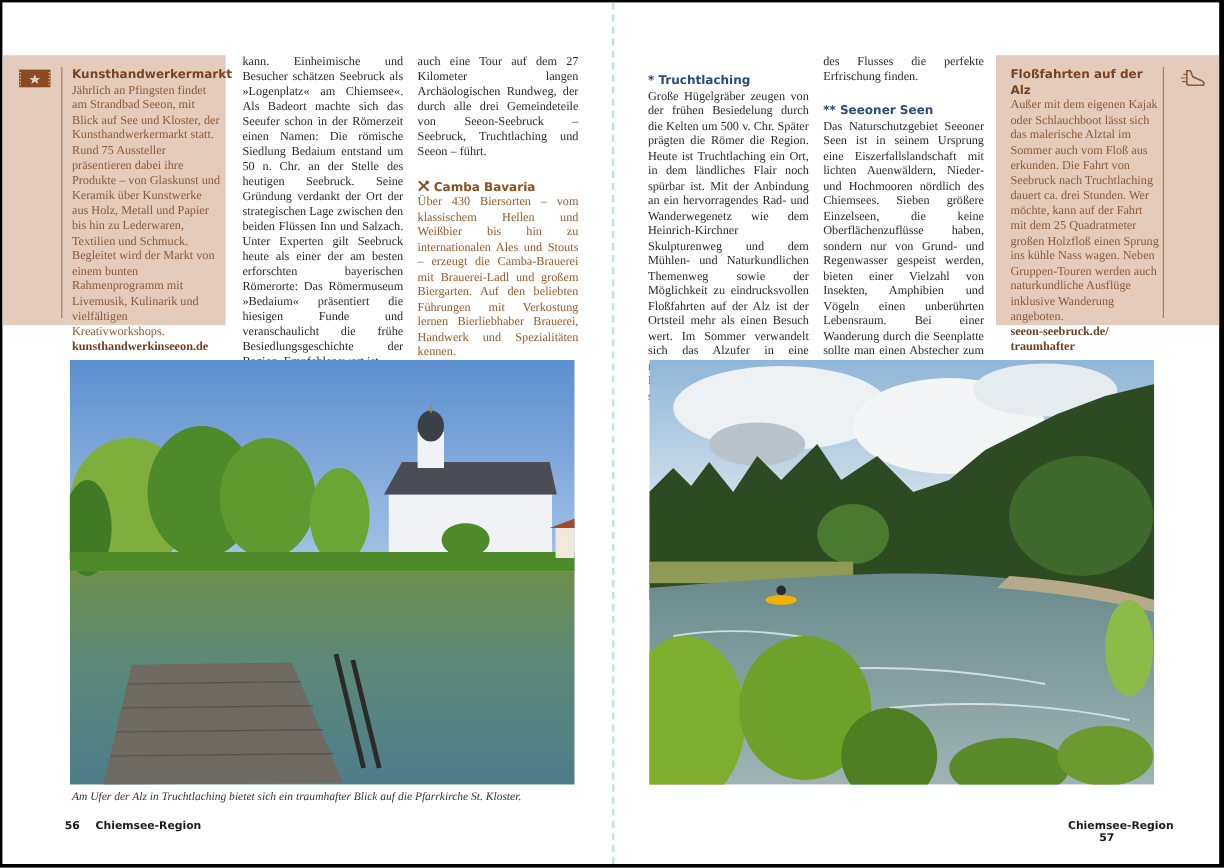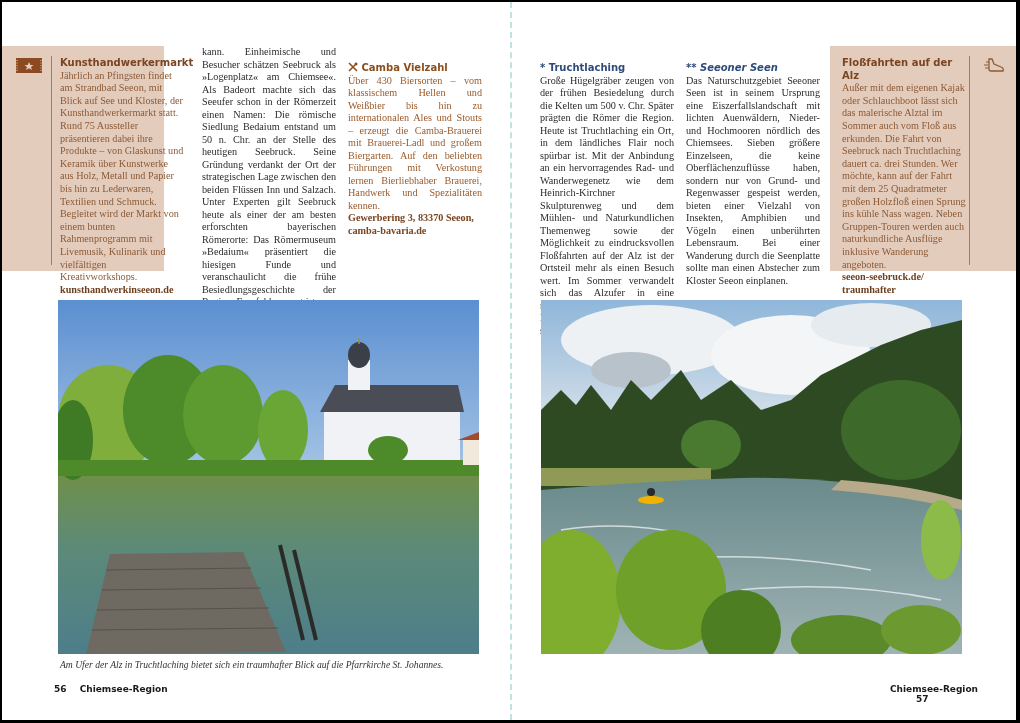--- a/index.html
+++ b/index.html
@@ -39,47 +39,48 @@
   .caption {
     position:absolute; font-family:"Liberation Serif", serif; font-style:italic; font-size:9.6px; color:#333;
   }
   .folio { position:absolute; top:682px; font-family:"DejaVu Sans", sans-serif; font-weight:bold; font-size:9px; color:#1a1a1a; }
 </style>
 </head>
 <body>
 
 <div class="spread">
 
-  <div class="box" style="left:0; top:44px; width:162px; height:225px;">
+  <div class="box" style="left:0; top:44px; width:186px; height:225px;">
     <div class="icon-badge" style="left:14px; top:12px; width:26px; height:14px; background:#8b4a22;">
       <svg width="26" height="14" viewBox="0 0 26 14">
         <rect x="0" y="0" width="26" height="14" fill="#8b4a22"></rect>
         <path d="M1 1v12M25 1v12" stroke="#e4ccbd" stroke-width="1" stroke-dasharray="1,1.5"></path>
         <polygon points="13,3 14.3,6 17.5,6 15,8 16,11 13,9.2 10,11 11,8 8.5,6 11.7,6" fill="#e4ccbd"></polygon>
       </svg>
     </div>
     <div class="rule" style="left:49px;"></div>
     <div class="txt" style="left:58px; top:11px; width:124px;">
       <span class="h">Kunsthandwerkermarkt</span>
       <span>Jährlich an Pfingsten findet am Strandbad Seeon, mit Blick auf See und Kloster, der Kunsthandwerkermarkt statt. Rund 75 Aussteller präsentieren dabei ihre Produkte – von Glaskunst und Keramik über Kunstwerke aus Holz, Metall und Papier bis hin zu Lederwaren, Textilien und Schmuck. Begleitet wird der Markt von einem bunten Rahmenprogramm mit Livemusik, Kulinarik und vielfältigen Kreativworkshops.</span>
       <span class="link">kunsthandwerkinseeon.de</span>
     </div>
   </div>
 
   <div class="col" style="left:200px; width:134px;">
     <p>kann. Einheimische und Besucher schätzen Seebruck als »Logenplatz« am Chiemsee«. Als Badeort machte sich das Seeufer schon in der Römerzeit einen Namen: Die römische Siedlung Bedaium entstand um 50 n. Chr. an der Stelle des heutigen Seebruck. Seine Gründung verdankt der Ort der strategischen Lage zwischen den beiden Flüssen Inn und Salzach. Unter Experten gilt Seebruck heute als einer der am besten erforschten bayerischen Römerorte: Das Römermuseum »Bedaium« präsentiert die hiesigen Funde und veranschaulicht die frühe Besiedlungsgeschichte der Region. Empfehlenswert ist</p>
   </div>
 
   <div class="col" style="left:346px; width:134px;">
+    <p>auch eine Tour auf dem 27 Kilometer langen Archäologischen Rundweg, der durch alle drei Gemeindeteile von Seeon-Seebruck – Seebruck, Truchtlaching und Seeon – führt.</p>
     <span class="sub-h brown">
       <svg width="10" height="10" viewBox="0 0 10 10" style="vertical-align:-1px;">
           <path d="M1 1 L9 9 M9 1 L1 9" stroke="#8b4f1f" stroke-width="1.6"></path>
           <path d="M7 1 L9 3" stroke="#8b4f1f" stroke-width="2"></path>
         </svg>
-      <span>Camba Vielzahl</span>
+      <span>Camba Bavaria</span>
     </span>
     <p class="brown-txt">Über 430 Biersorten – vom klassischem Hellen und Weißbier bis hin zu internationalen Ales und Stouts – erzeugt die Camba-Brauerei mit Brauerei-Ladl und großem Biergarten. Auf den beliebten Führungen mit Verkostung lernen Bierliebhaber Brauerei, Handwerk und Spezialitäten kennen.</p>
     <p class="brown-bold">Gewerbering 3, 83370 Seeon,</p>
     <p class="brown-bold">camba-bavaria.de</p>
   </div>
 
   <div class="photo" style="left:56px; top:298px; width:421px; height:354px;">
     <svg width="421" height="354" viewBox="0 0 421 354" preserveAspectRatio="none">
       <defs>
         <linearGradient id="sky1" x1="0" y1="0" x2="0" y2="1">
@@ -115,36 +116,37 @@
       <g stroke="#55524b" stroke-width="1">
         <line x1="48" y1="270" x2="193" y2="268"></line>
           <line x1="44" y1="290" x2="203" y2="288"></line>
         <line x1="39" y1="310" x2="211" y2="308"></line>
           <line x1="34" y1="330" x2="220" y2="328"></line>
       </g>
       <line x1="222" y1="245" x2="245" y2="340" stroke="#2a2a28" stroke-width="4"></line>
       <line x1="236" y1="250" x2="258" y2="340" stroke="#2a2a28" stroke-width="4"></line>
     </svg>
   </div>
-  <div class="caption" style="left:58px; top:657px;">Am Ufer der Alz in Truchtlaching bietet sich ein traumhafter Blick auf die Pfarrkirche St. Johannes.</div>
+  <div class="caption" style="left:58px; top:657px;">Am Ufer der Alz in Truchtlaching bietet sich ein traumhafter Blick auf die Pfarrkirche St. Kloster.</div>
 
   <div class="folio" style="left:52px;">
     <span>56</span>
     <span style="margin-left:10px;">Chiemsee-Region</span>
   </div>
 
   <div class="gutter"></div>
 
   <div class="col" style="left:538px; width:134px;">
     <span class="sub-h blue">* Truchtlaching</span>
     <p>Große Hügelgräber zeugen von der frühen Besiedelung durch die Kelten um 500 v. Chr. Später prägten die Römer die Region. Heute ist Truchtlaching ein Ort, in dem ländliches Flair noch spürbar ist. Mit der Anbindung an ein hervorragendes Rad- und Wanderwegenetz wie dem Heinrich-Kirchner Skulpturenweg und dem Mühlen- und Naturkundlichen Themenweg sowie der Möglichkeit zu eindrucksvollen Floßfahrten auf der Alz ist der Ortsteil mehr als einen Besuch wert. Im Sommer verwandelt sich das Alzufer in eine malerische Kulisse für Erholungsuchende, die in den sanften Fluten</p>
   </div>
 
   <div class="col" style="left:684px; width:134px;">
-    <span class="sub-h blue" style="font-style:italic;">** Seeoner Seen</span>
+    <p>des Flusses die perfekte Erfrischung finden.</p>
+    <span class="sub-h blue" style="">** Seeoner Seen</span>
     <p>Das Naturschutzgebiet Seeoner Seen ist in seinem Ursprung eine Eiszerfallslandschaft mit lichten Auenwäldern, Nieder- und Hochmooren nördlich des Chiemsees. Sieben größere Einzelseen, die keine Oberflächenzuflüsse haben, sondern nur von Grund- und Regenwasser gespeist werden, bieten einer Vielzahl von Insekten, Amphibien und Vögeln einen unberührten Lebensraum. Bei einer Wanderung durch die Seenplatte sollte man einen Abstecher zum Kloster Seeon einplanen.</p>
   </div>
 
   <div class="box" style="left:828px; top:44px; width:186px; height:225px;">
     <div class="txt" style="left:12px; top:11px; width:124px;">
       <span class="h">Floßfahrten auf der Alz</span>
       <span>Außer mit dem eigenen Kajak oder Schlauchboot lässt sich das malerische Alztal im Sommer auch vom Floß aus erkunden. Die Fahrt von Seebruck nach Truchtlaching dauert ca. drei Stunden. Wer möchte, kann auf der Fahrt mit dem 25 Quadratmeter großen Holzfloß einen Sprung ins kühle Nass wagen. Neben Gruppen-Touren werden auch naturkundliche Ausflüge inklusive Wanderung angeboten.</span>
       <span class="link">seeon-seebruck.de/ traumhafter</span>
     </div>
     <div class="rule" style="left:139px;"></div>

